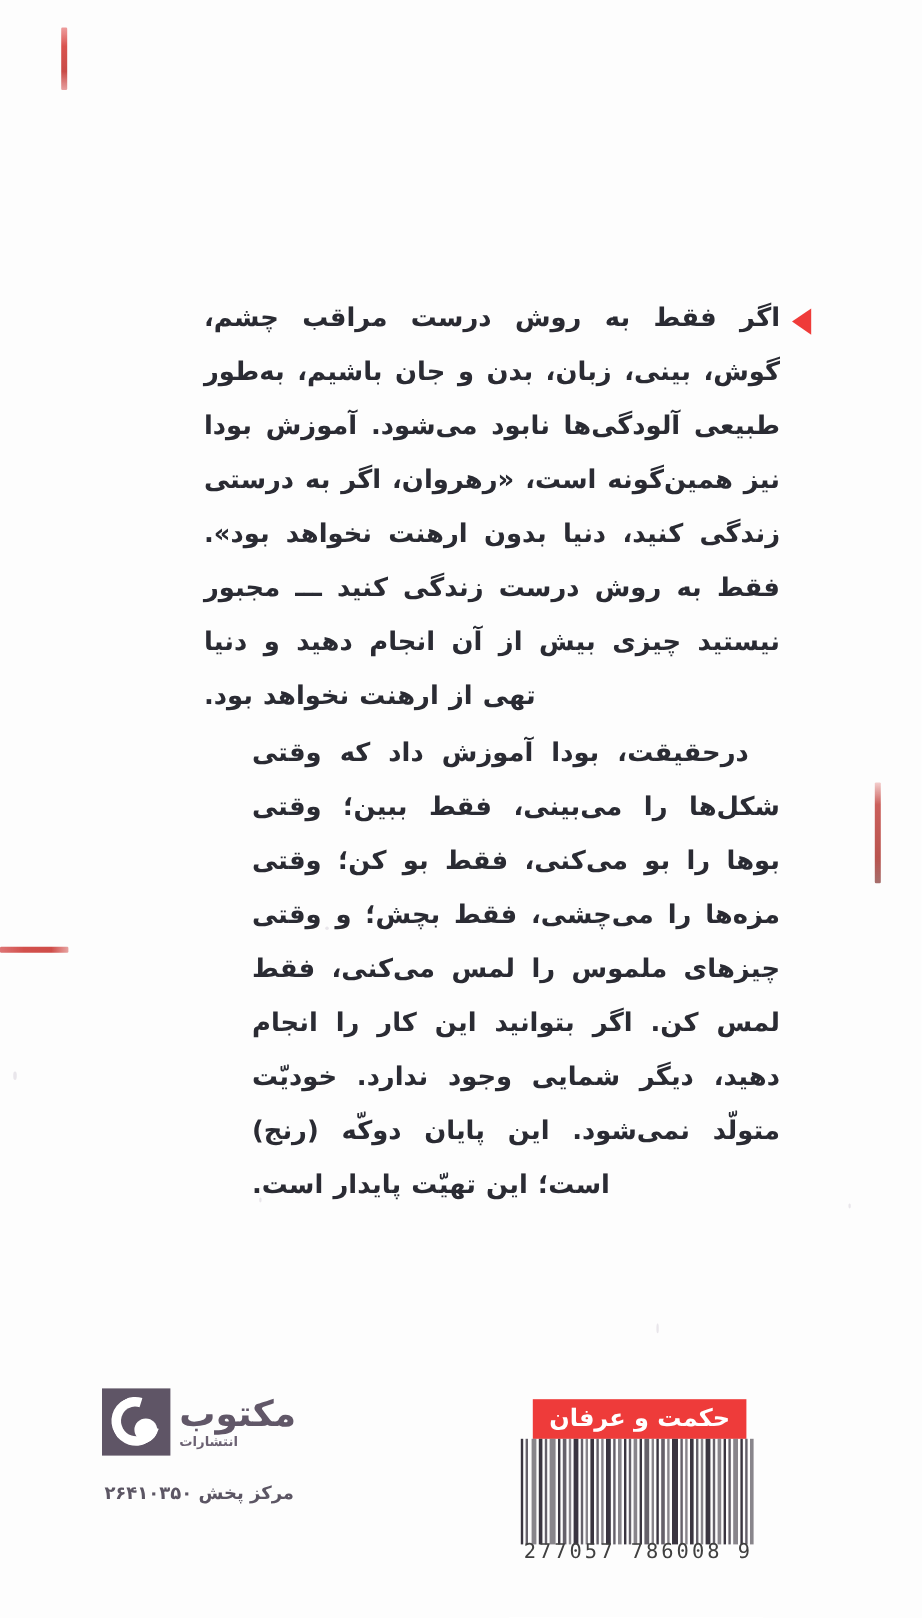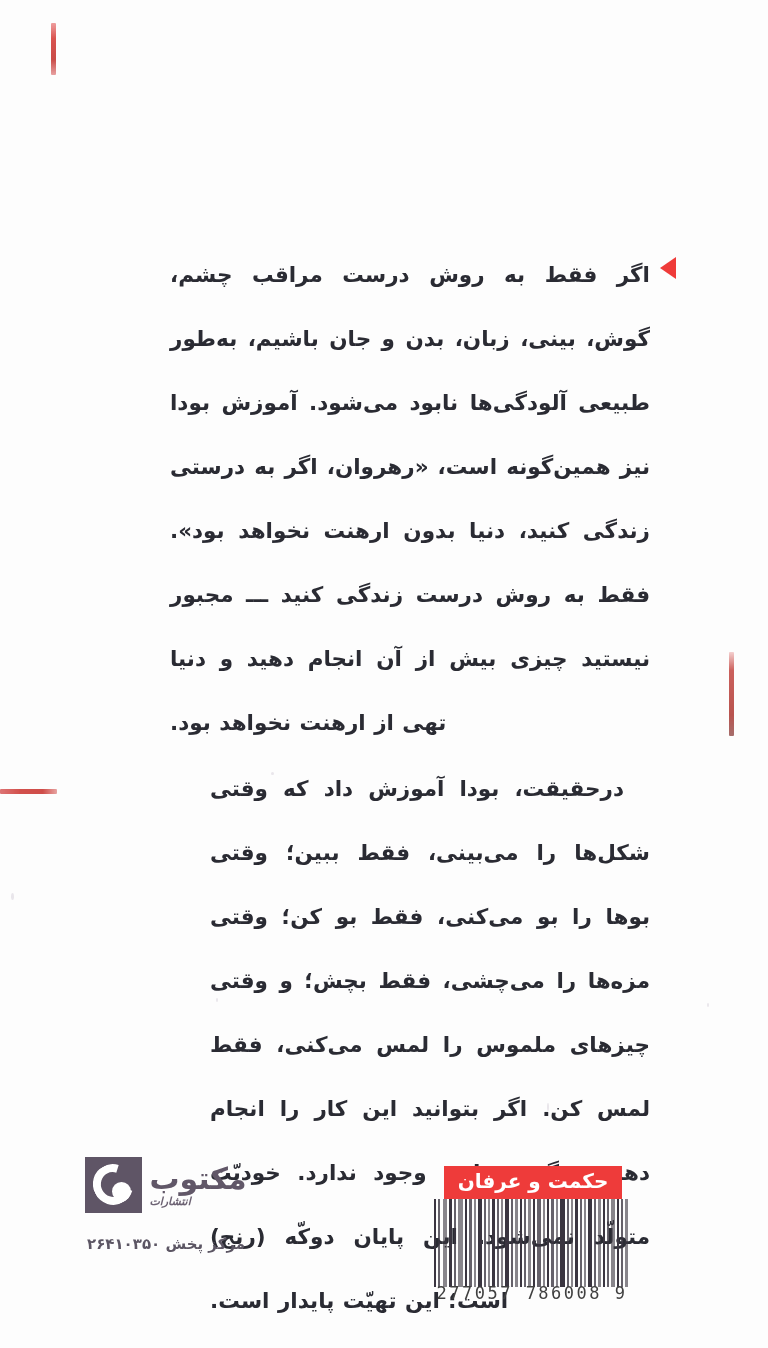--- a/index.html
+++ b/index.html
@@ -55,21 +55,21 @@
     top: 243px;
     width: 480px;
     text-align: justify;
     text-align-last: left;
     direction: rtl;
   }
   .para {
     margin: 0;
     color: #2a2b33;
     font-size: 21.5px;
-    line-height: 64px;
+    line-height: 45px;
     font-weight: 700;
     letter-spacing: 0px;
     word-spacing: 1px;
   }
   .para.second {
     text-indent: 26px;
     margin-top: 2px;
     margin-left: 40px;
   }
 
@@ -196,21 +196,20 @@
     font-size: 30px;
     font-weight: 700;
     letter-spacing: -1px;
   }
   .pub-sub {
     color: #6c6273;
     font-size: 11px;
     font-weight: 700;
     margin-top: 2px;
     letter-spacing: 0px;
-    font-style: italic;
   }
   .pub-distrib {
     margin-top: 21px;
     color: #5c5664;
     font-size: 15px;
     font-weight: 700;
     direction: rtl;
     white-space: nowrap;
   }
 

